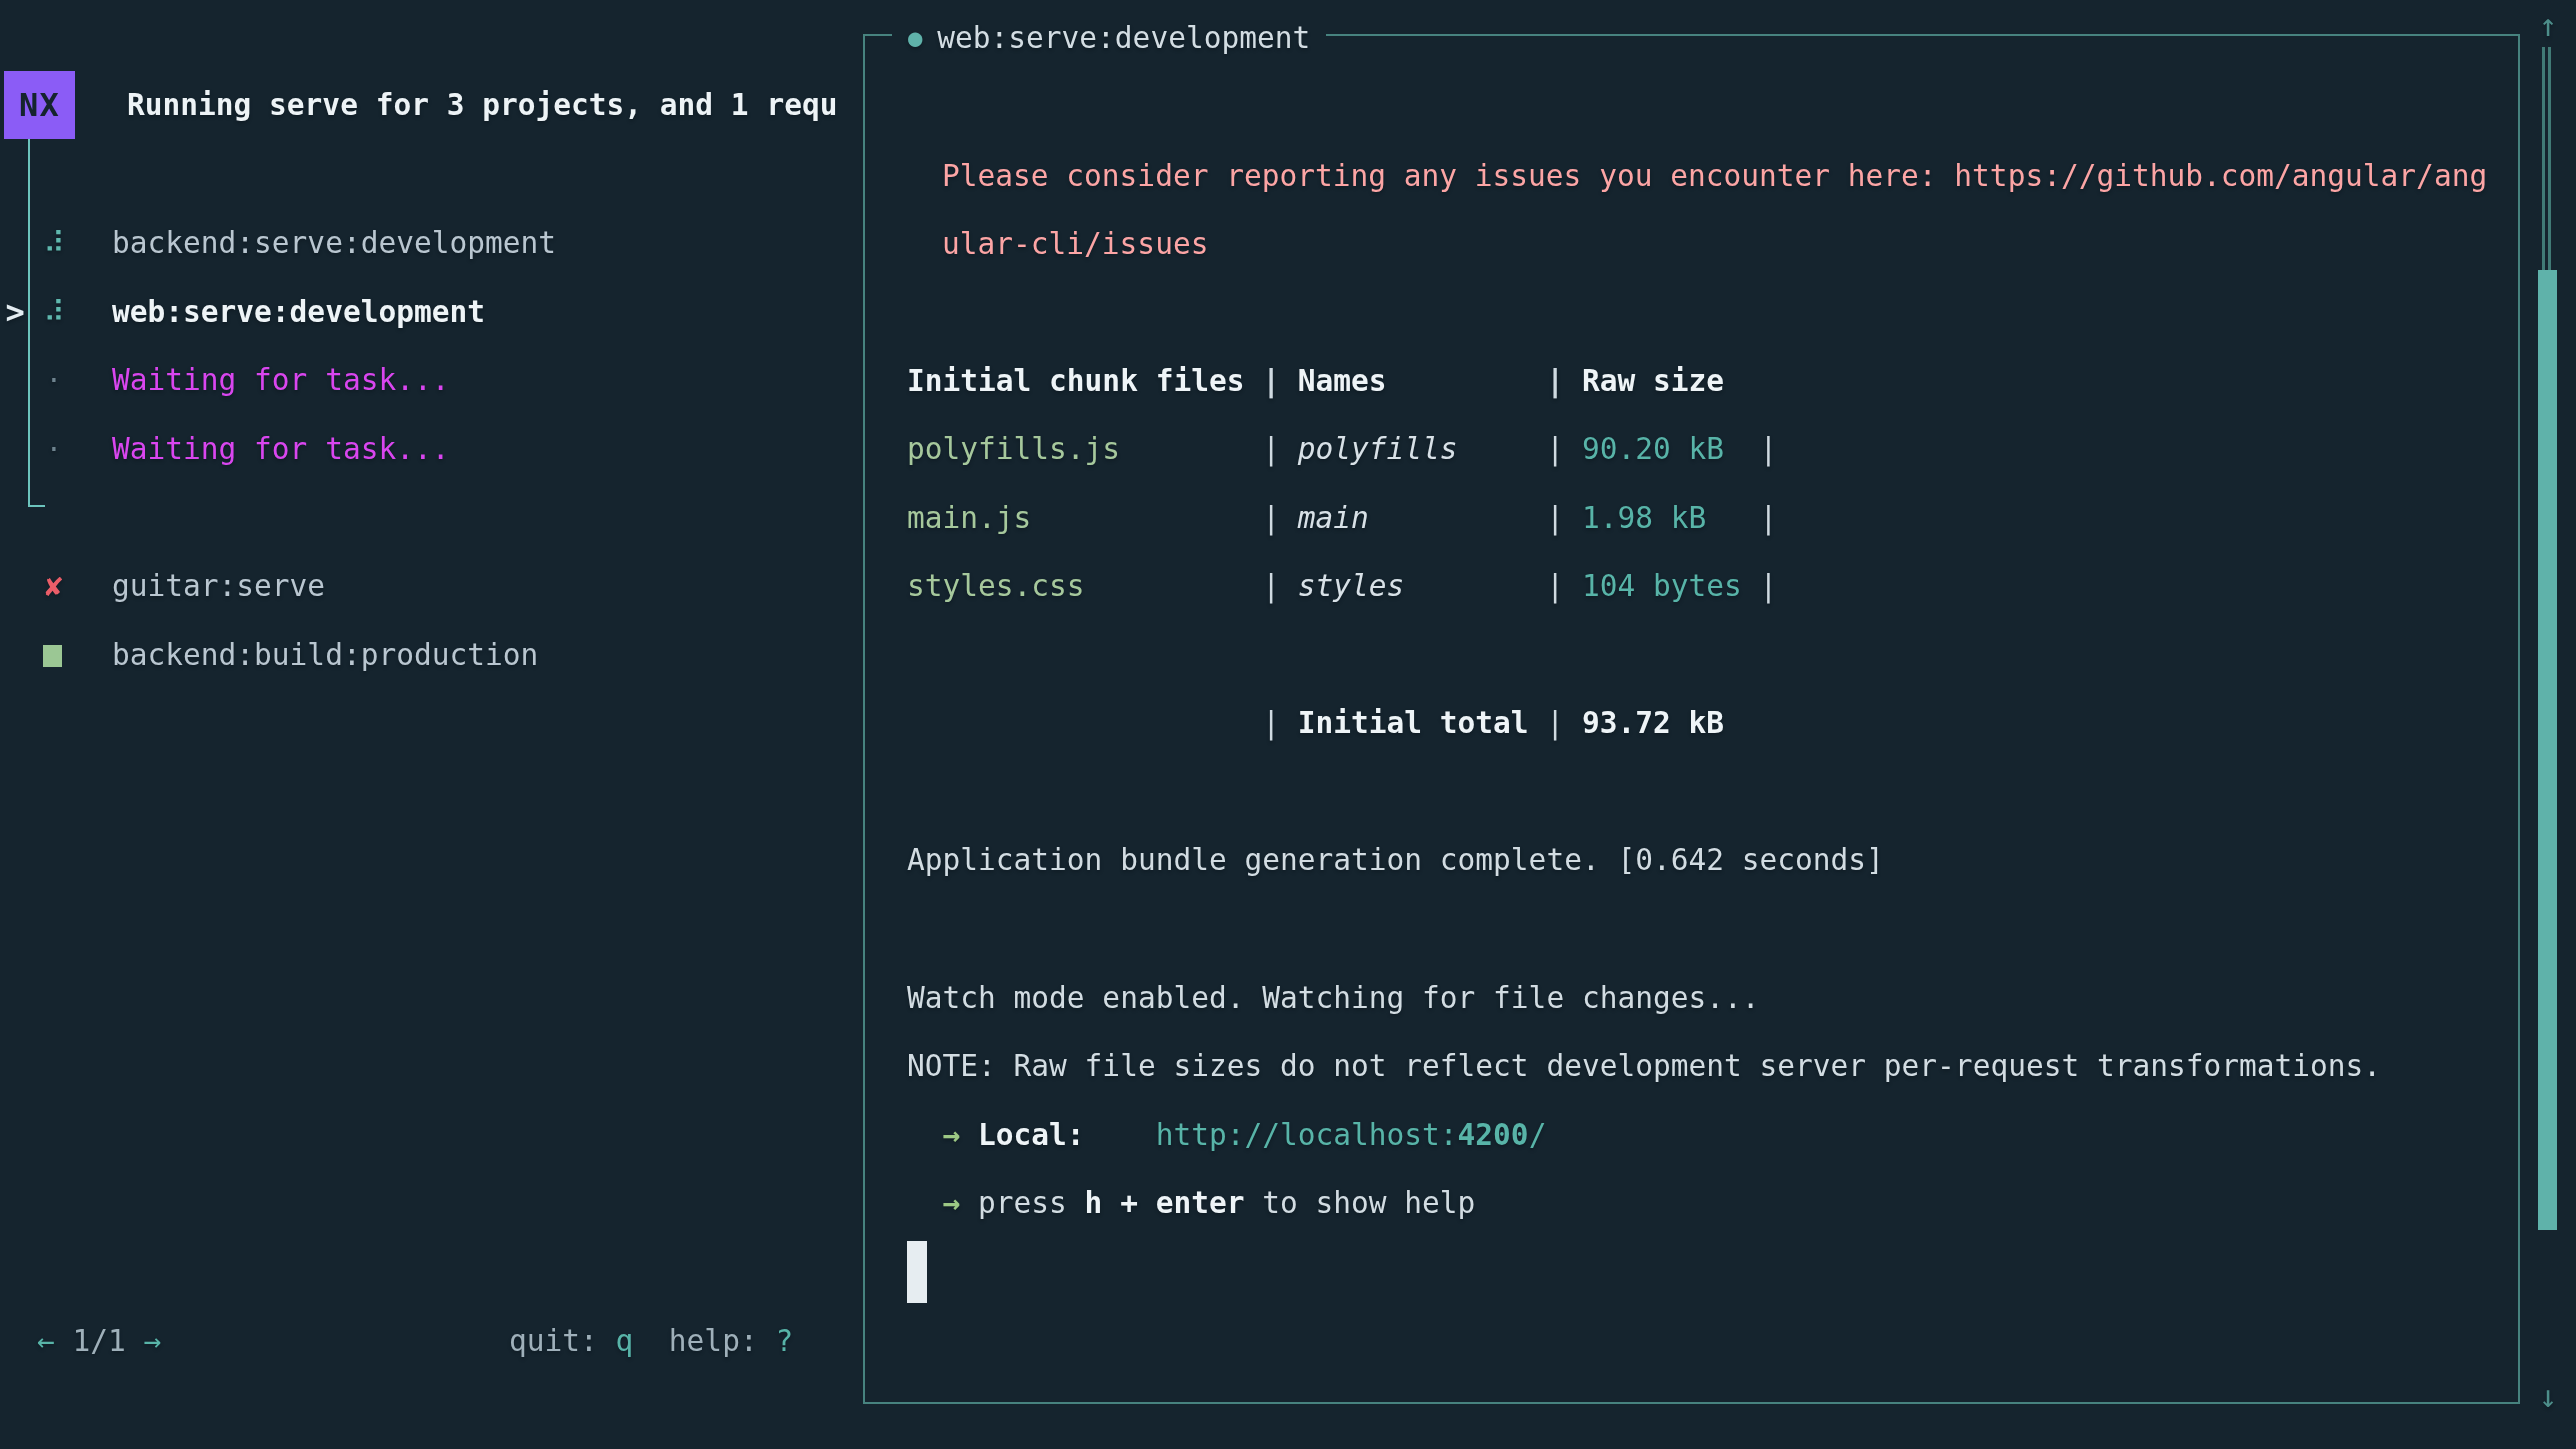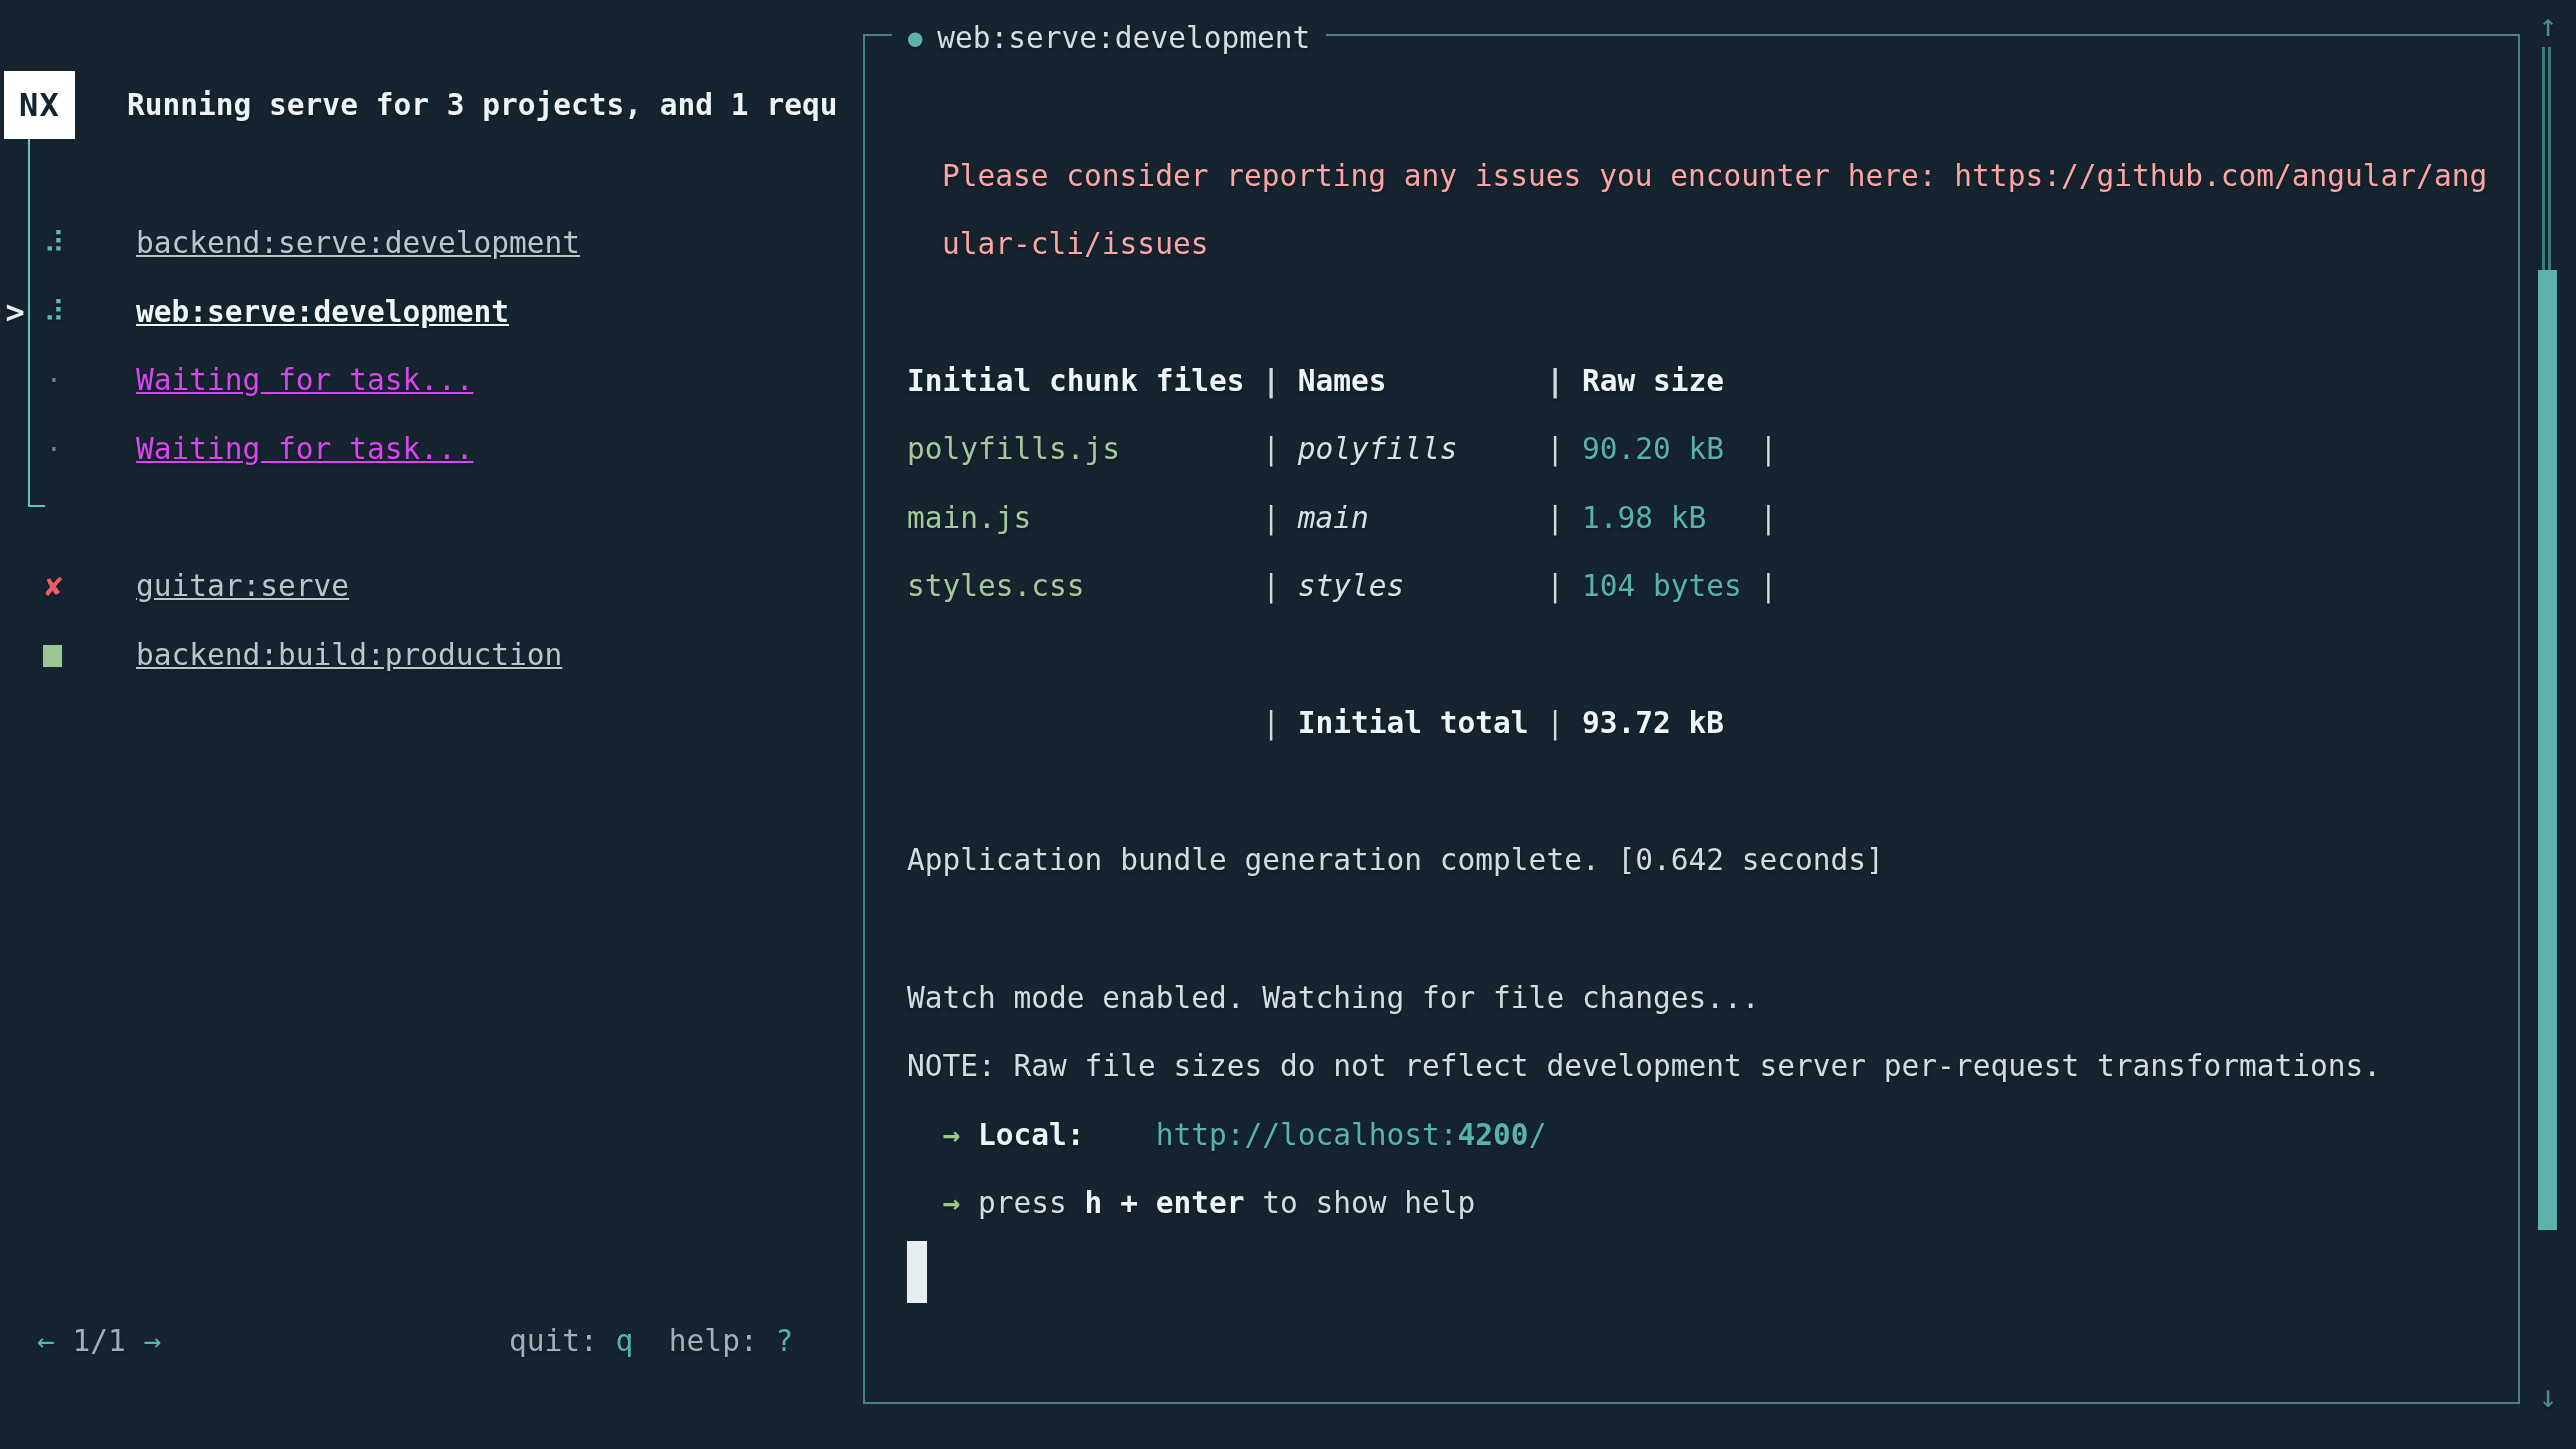--- a/index.html
+++ b/index.html
@@ -17,33 +17,33 @@
   .dim{color:#d946ef;}
   .teal{color:#58b4a8;}
   .green{color:#a6c89c;}
   .orange{color:#fca5a5;margin-left:35px;}
   .red{color:#ea5d68;}
 
   
   #sidebar{position:absolute;left:0;top:0;width:864px;height:1449px;overflow:hidden;}
   #nx-badge{
     position:absolute;left:4px;top:71px;width:71px;height:68px;
-    background:#ffffff;color:#15242e;font-weight:bold;font-size:32px;
+    background:#8b5cf6;color:#15242e;font-weight:bold;font-size:32px;
     display:flex;align-items:center;justify-content:center;letter-spacing:1.3px;
     text-shadow:none;
   }
   #app-header{position:absolute;left:127px;top:71px;height:68px;line-height:68px;
     font-weight:bold;color:#edf3f6;white-space:pre;}
   #tree-connector{
     position:absolute;left:28px;top:139px;width:14.8px;height:366px;
     border-left:2.7px solid #6cc4bd;border-bottom:2.7px solid #6cc4bd;
   }
   .srow{position:absolute;left:0;width:864px;height:68px;}
   .sicon{position:absolute;left:38px;width:32px;text-align:center;height:68px;line-height:68px;}
-  .slabel{position:absolute;left:136px;height:68px;line-height:68px;white-space:pre;text-decoration:underline;}
+  .slabel{position:absolute;left:112px;height:68px;line-height:68px;white-space:pre;}
   .spinner{color:#5fb8ae;}
   .wait-dot{color:#6e838e;font-size:27px;}
   #chevron{position:absolute;left:5.4px;top:278px;height:68px;line-height:68px;
     font-weight:bold;font-size:32px;color:#e3ecf1;}
   .success-square{position:absolute;left:43px;top:24px;width:19px;height:21.5px;background:#9bc794;}
   #pagination{position:absolute;left:37px;top:1307px;height:68px;line-height:68px;white-space:pre;color:#9fb0ba;}
   #hints{position:absolute;left:509px;top:1307px;height:68px;line-height:68px;white-space:pre;color:#9fb0ba;}
   .key{margin-left:1ch;}
   .hint-gap{margin-left:2ch;}
 

